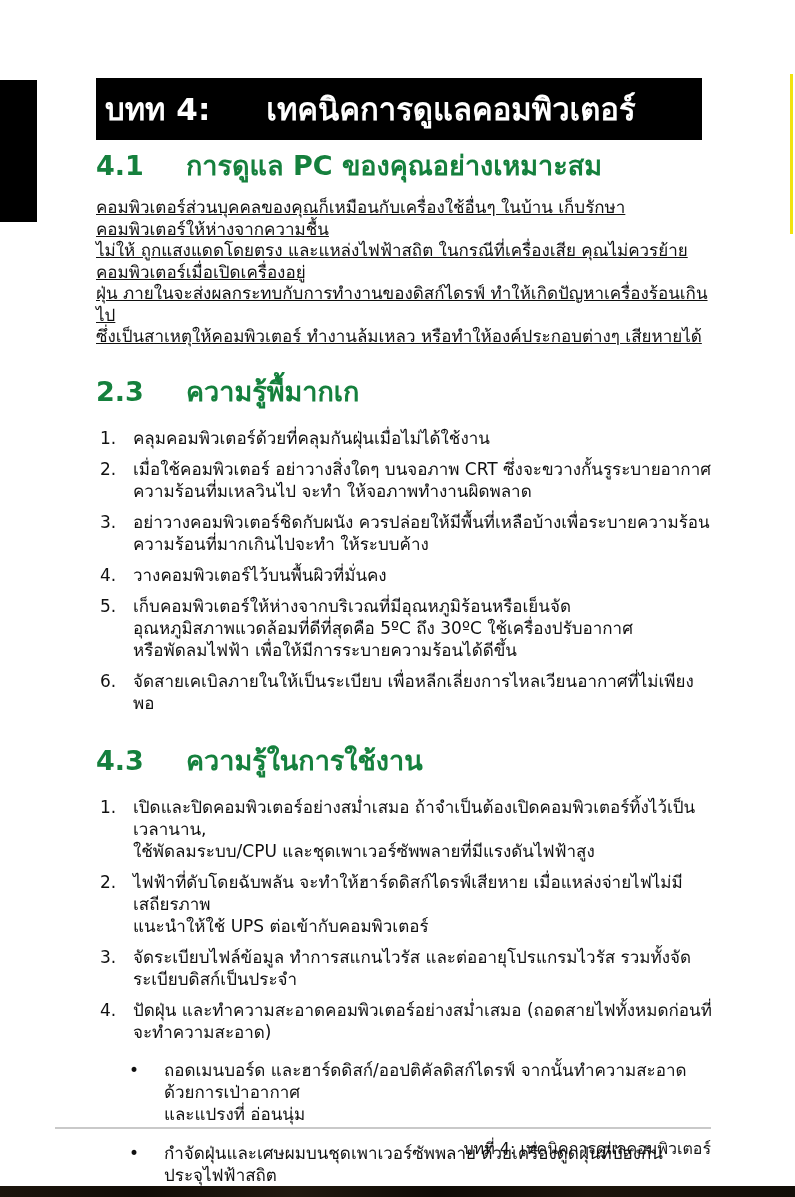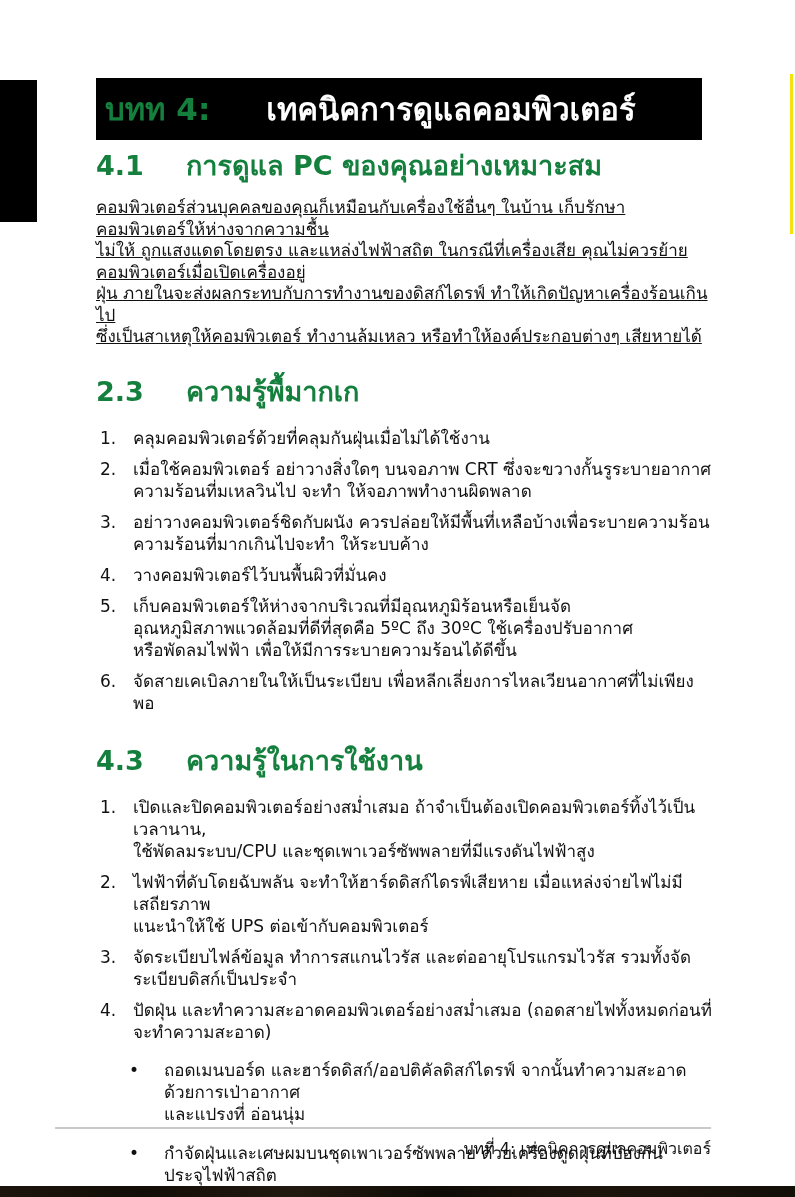--- a/index.html
+++ b/index.html
@@ -8,21 +8,21 @@
 
   
   .edge-tab{position:absolute;left:0;top:80px;width:37px;height:142px;background:#000;}
   .side-strip{position:absolute;left:790px;top:74px;width:3px;height:160px;background:#f2e30e;}
   .bottom-band{position:absolute;left:0;top:1186px;width:795px;height:11px;
     background:linear-gradient(90deg,#1c150d 0%,#120d07 18%,#221a10 37%,#0f0b06 55%,#1d150c 74%,#120e08 100%);}
 
   
   .chapter-bar{position:absolute;left:96px;top:78px;width:606px;height:62px;background:#000;
     display:flex;align-items:center;}
-  .chapter-bar .chap-label{color:#15803d;font-weight:bold;font-size:31px;margin-left:9px;}
+  .chapter-bar .chap-label{color:#ffffff;font-weight:bold;font-size:31px;margin-left:9px;}
   .chapter-bar .chap-title{color:#fff;font-weight:bold;font-size:31px;margin-left:56px;}
 
   
   .content{position:absolute;left:96px;top:144px;width:616px;}
 
   .sec-heading{display:flex;align-items:baseline;font-weight:bold;color:#15803d;
     font-size:27px;margin:0 0 10px 0;}
   .sec-heading .sec-num{width:90px;flex:0 0 90px;}
   .sec-heading .sec-title{flex:1;}
 

